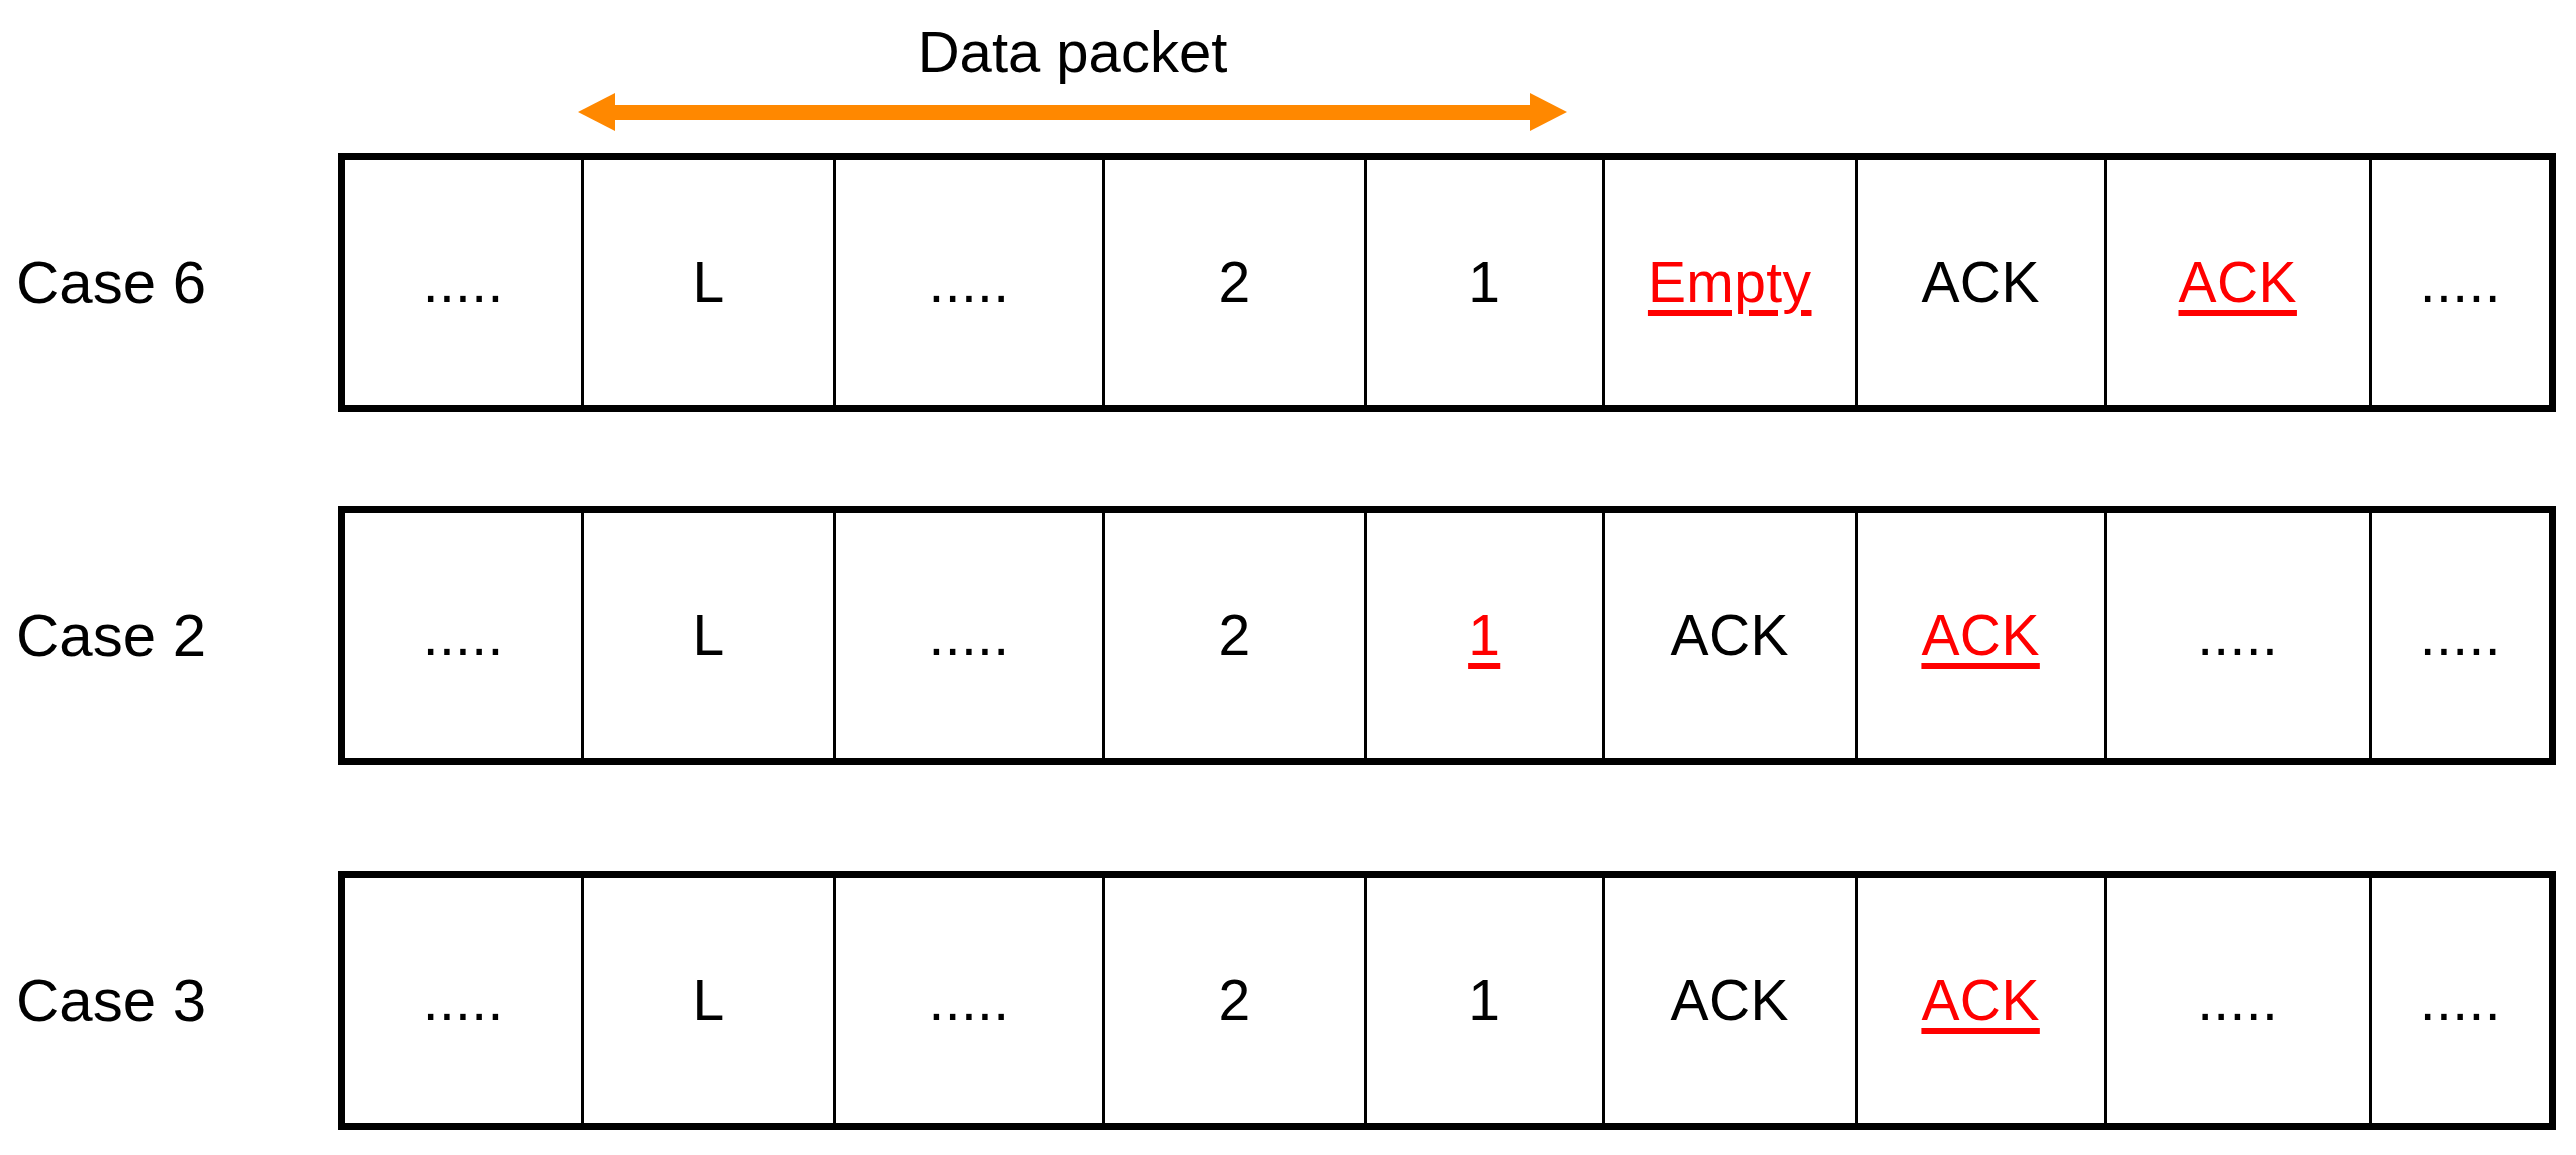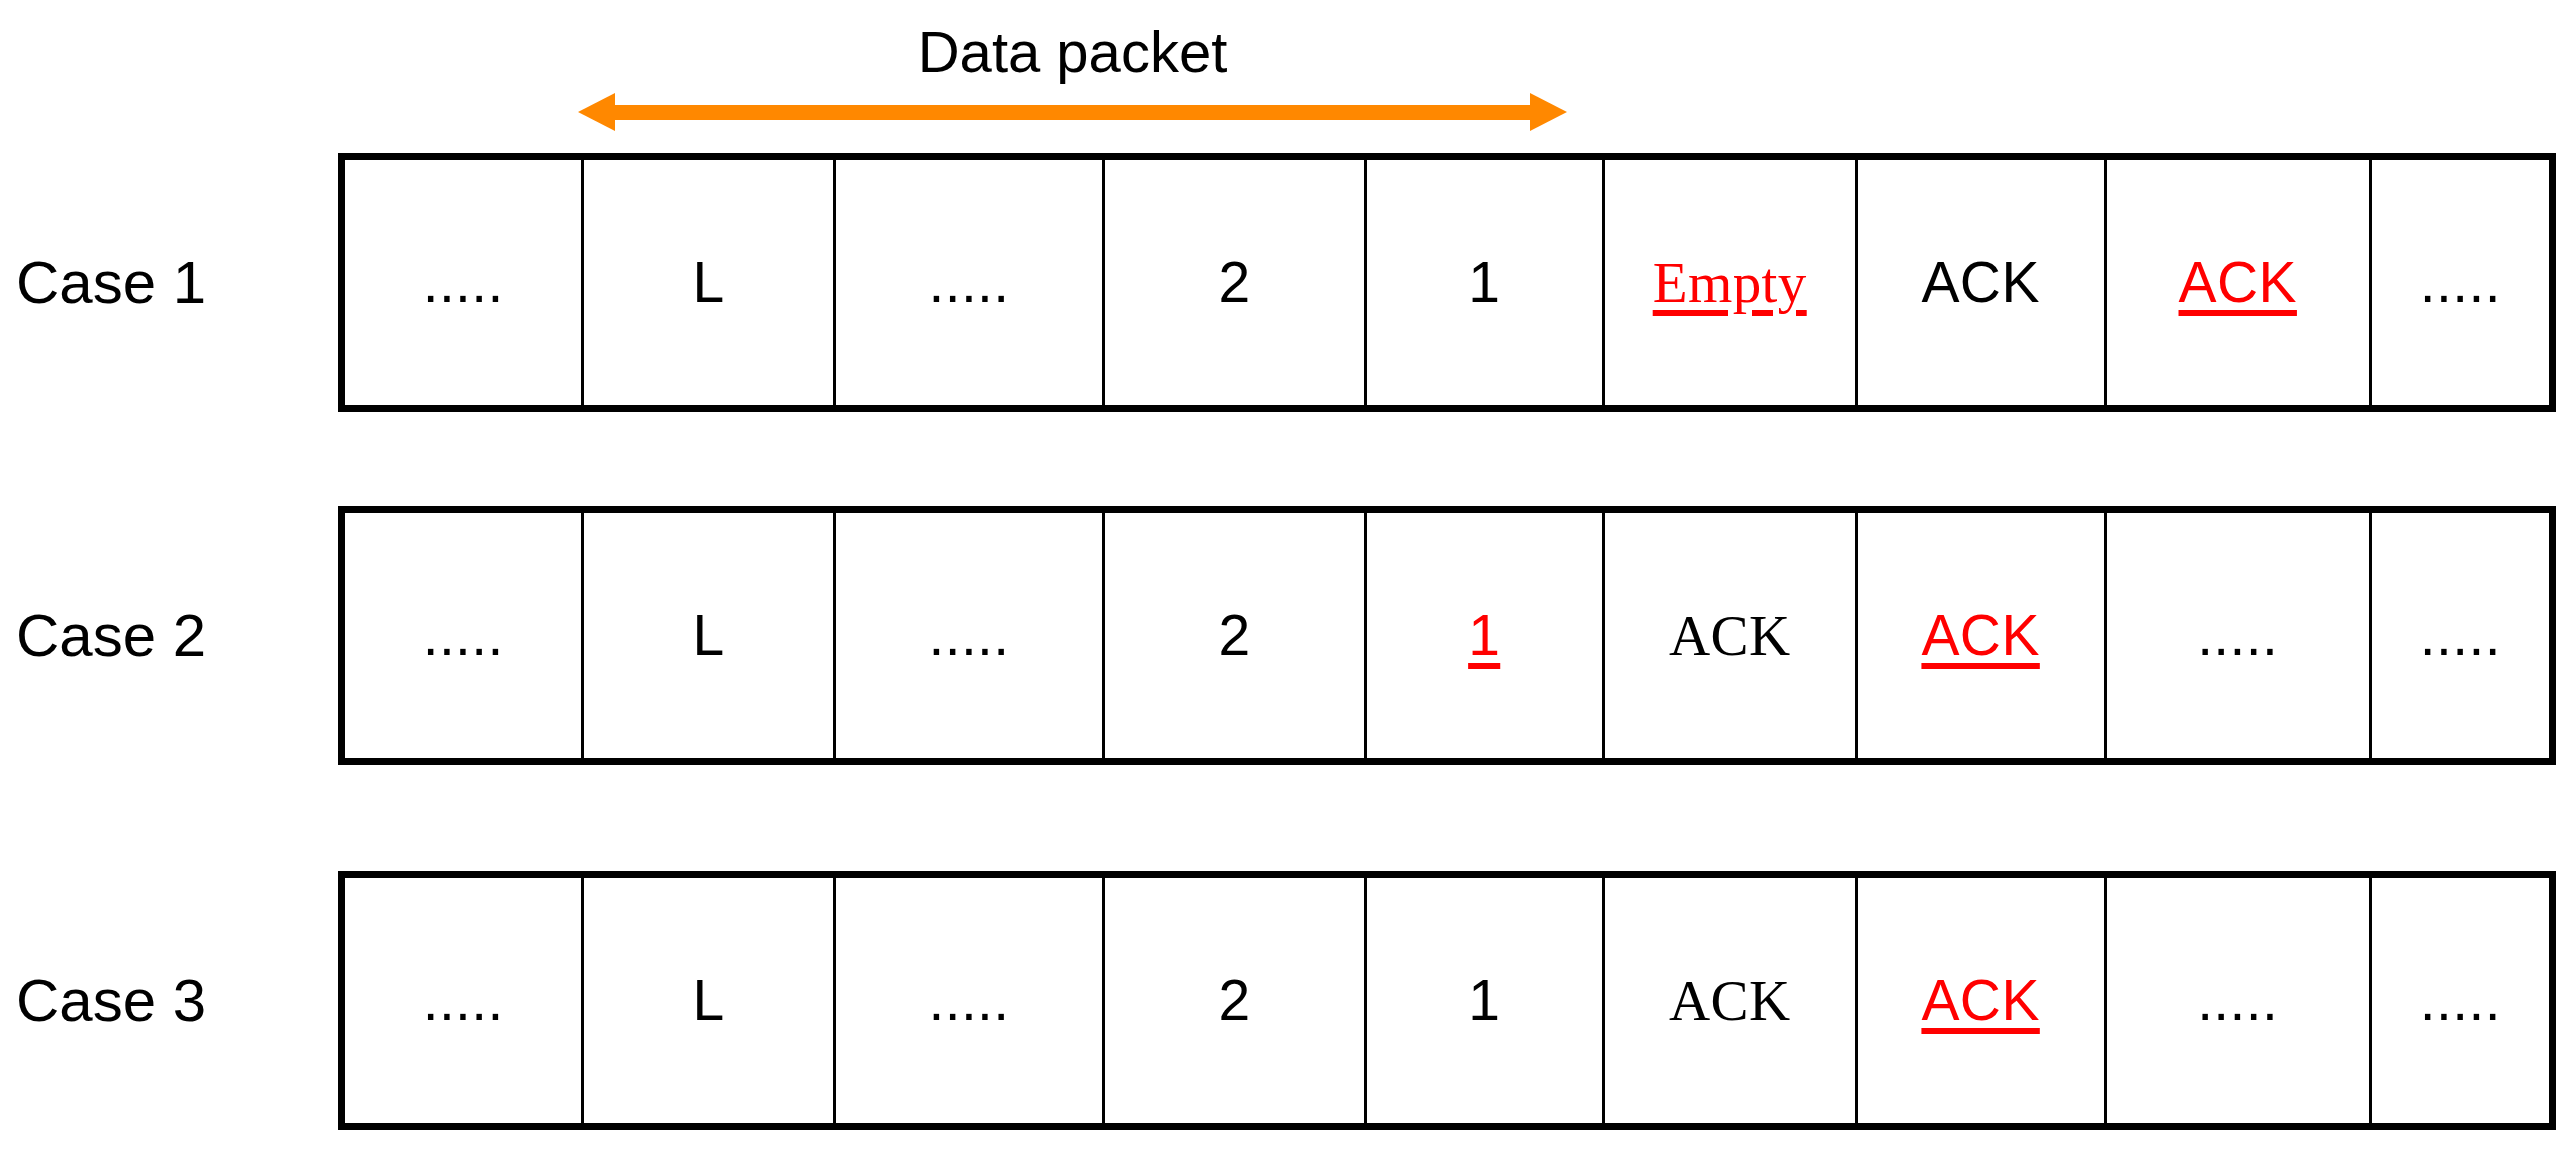--- a/index.html
+++ b/index.html
@@ -74,21 +74,21 @@
     justify-content:center;
     border-left:3.3px solid #000000;
     overflow:visible;
   }
   .cell:first-child { border-left:none; }
   .cell:nth-child(1){ width:10.73%; }
   .cell:nth-child(2){ width:11.40%; }
   .cell:nth-child(3){ width:12.23%; }
   .cell:nth-child(4){ width:11.86%; }
   .cell:nth-child(5){ width:10.80%; }
-  .cell:nth-child(6){ width:11.48%;font-family:Liberation Serif, serif; }
+  .cell:nth-child(6){ width:11.48%; }
   .cell:nth-child(7){ width:11.29%; }
   .cell:nth-child(8){ width:12.04%; }
   .cell:nth-child(9){ width:8.17%; }
 
   .cell-text {
     font-size:57px;
     line-height:1.15;
     white-space:nowrap;
     letter-spacing:0.4px;
   }
@@ -106,21 +106,21 @@
 
   <div class="packet-label">Data packet</div>
 
   <div class="packet-arrow">
     <div class="arrow-head-left"></div>
     <div class="arrow-body"></div>
     <div class="arrow-head-right"></div>
   </div>
 
   <div class="row-1">
-    <div class="case-label">Case 1</div>
+    <div class="case-label">Case 6</div>
     <div class="buffer-row table-1">
       <div class="cell">
           <span class="cell-text" data-style="normal">.....</span>
         </div>
       <div class="cell">
           <span class="cell-text" data-style="normal">L</span>
         </div>
       <div class="cell">
           <span class="cell-text" data-style="normal">.....</span>
         </div>

